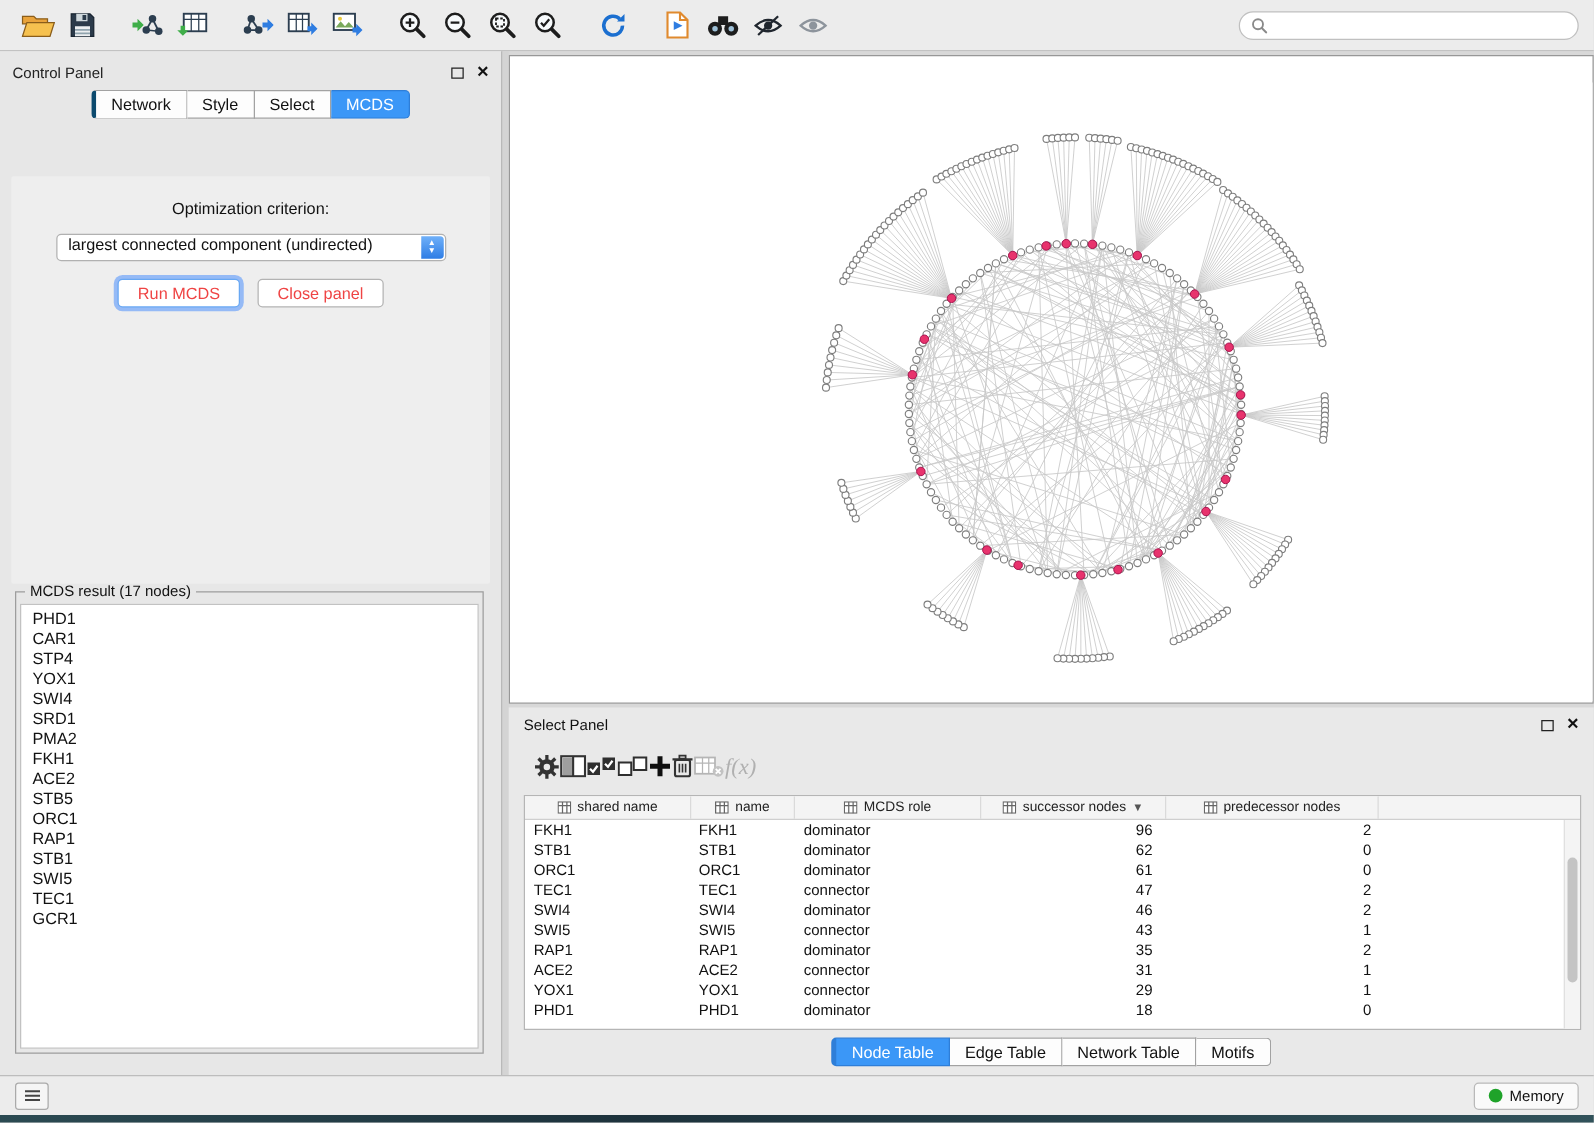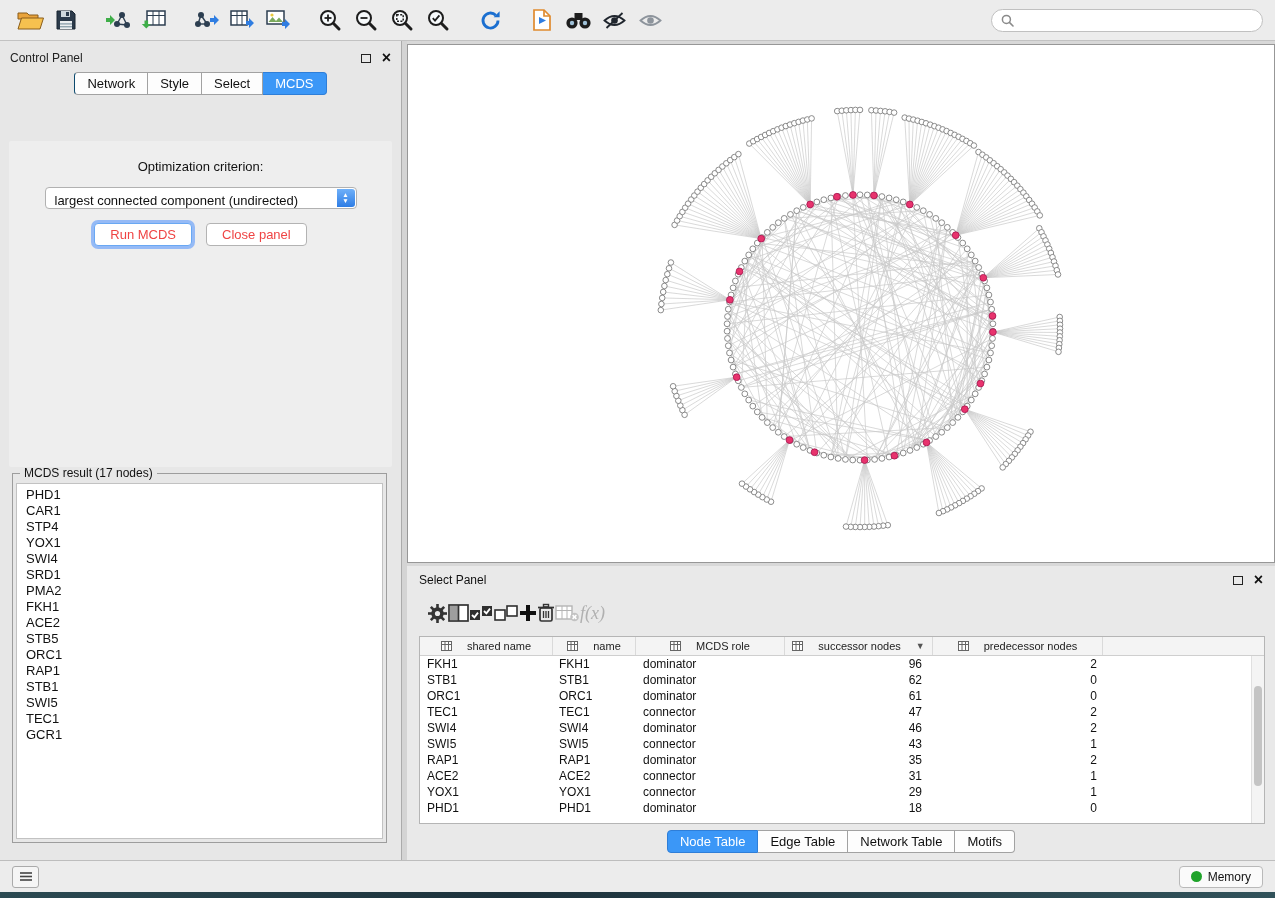--- a/index.html
+++ b/index.html
@@ -20,28 +20,28 @@
     border-right:1px solid #ababab;}
   .v-split{position:absolute;top:41px;left:402px;width:5px;bottom:38px;background:#d4d4d4;}
   .panel-header{height:28px;display:flex;align-items:center;padding:6px 10px 0 10px;font-size:12px;color:#222;}
   .panel-controls{margin-left:auto;display:flex;align-items:center;gap:11px;}
   .float-icon{width:10px;height:9px;border:1.5px solid #222;display:inline-block;}
   .close-icon{font-size:16px;font-weight:bold;color:#111;line-height:1;cursor:default;}
   .seg{display:flex;}
   .cp-tabs{justify-content:center;margin-top:3px;}
   .seg-btn{font-size:13px;padding:3px 12px;background:#fdfdfd;border:1px solid #a2a2a2;border-left:none;
     color:#111;white-space:nowrap;}
-  .seg-btn:first-child{border-left:1px solid #0c4a6e;border-radius:4px 0 0 4px;}
+  .seg-btn:first-child{border-left:4px solid #0c4a6e;border-radius:4px 0 0 4px;}
   .seg-btn:last-child{border-radius:0 4px 4px 0;}
   .seg-btn.active{background:#3b97f7;border-color:#2e7ed8;color:#fff;text-align:center;}
   .cp-content{position:absolute;left:9px;right:9px;top:100px;height:326px;background:#eeeeee;
     border-radius:2px;text-align:center;}
   .opt-label{margin-top:18px;font-size:13px;}
   .dropdown{margin:13px auto 0 auto;width:312px;height:22px;background:#fff;border:1px solid #b1b1b1;
-    border-radius:4px;display:flex;align-items:flex-end;padding-left:9px;font-size:13px;position:relative;text-align:left;}
+    border-radius:4px;display:flex;align-items:flex-start;padding-left:9px;font-size:13px;position:relative;text-align:left;}
   .dd-cap{position:absolute;right:1px;top:1px;bottom:1px;width:18px;border-radius:0 3px 3px 0;
     background:linear-gradient(#6fb0f9,#2e7de5);color:#fff;font-size:6.5px;line-height:6px;
     display:flex;flex-direction:column;align-items:center;justify-content:center;}
   .cp-buttons{margin-top:14px;display:flex;justify-content:center;gap:14px;}
   .btn{font-size:13px;padding:3px 15px;background:#fff;border:1px solid #b3b3b3;border-radius:4px;
     font-family:inherit;color:#ef4444;}
   .btn.focused{box-shadow:0 0 0 3px rgba(77,144,254,.55);border-color:#69a8f3;}
   .mcds-fieldset{position:absolute;left:12px;right:14px;top:425px;bottom:17px;border:1px solid #9d9d9d;
     padding:3px;background:#e7e7e7;}
   .mcds-fieldset legend{font-size:12px;padding:0 4px;margin-left:4px;}
@@ -65,21 +65,21 @@
   
   .table-panel{position:absolute;left:407px;top:566px;right:0;bottom:38px;background:#e9e9e9;}
   .tp-header{height:24px;display:flex;align-items:center;padding:4px 12px 0 12px;font-size:12px;}
   .tp-toolbar{height:46px;display:flex;align-items:center;padding:0 20px;}
   .tp-toolbar .tp-btn{display:flex;align-items:center;justify-content:center;}
   .fx{font-family:"Liberation Serif","DejaVu Serif",serif;font-style:italic;font-size:18px;color:#b0b0b0;}
   .tp-table-wrap{position:absolute;left:12px;right:10px;top:70px;bottom:36px;background:#fff;
     border:1px solid #b5b5b5;overflow:hidden;}
   .thead{display:flex;height:19px;background:#f4f4f4;border-bottom:1px solid #cfcfcf;align-items:stretch;
     padding-right:13px;}
-  .th{display:flex;align-items:center;justify-content:center;gap:15px;border-right:1px solid #dadada;
+  .th{display:flex;align-items:center;justify-content:center;gap:5px;border-right:1px solid #dadada;
     font-size:11px;color:#222;}
   .sort{font-size:9px;color:#555;}
   .c1{width:133px;}.c2{width:83px;}.c3{width:149px;}.c4{width:148px;}.c5{width:170px;}.cfill{flex:1;border-right:none;}
   .trow{display:flex;height:16px;align-items:center;}
   .td{font-size:12px;line-height:16px;overflow:hidden;white-space:nowrap;}
   .td.c1{padding-left:7px;}.td.c2{padding-left:6px;}.td.c3{padding-left:7px;}
   .td.c4{text-align:right;padding-right:11px;}.td.c5{text-align:right;padding-right:6px;}
   .vscroll{position:absolute;right:0;top:19px;bottom:0;width:13px;background:#f4f4f4;border-left:1px solid #e0e0e0;}
   .vthumb{position:absolute;left:2px;right:2px;top:30px;height:100px;background:#c4c4c4;border-radius:5px;}
   .tp-tabs{position:absolute;left:0;right:0;bottom:7px;display:flex;justify-content:center;}

